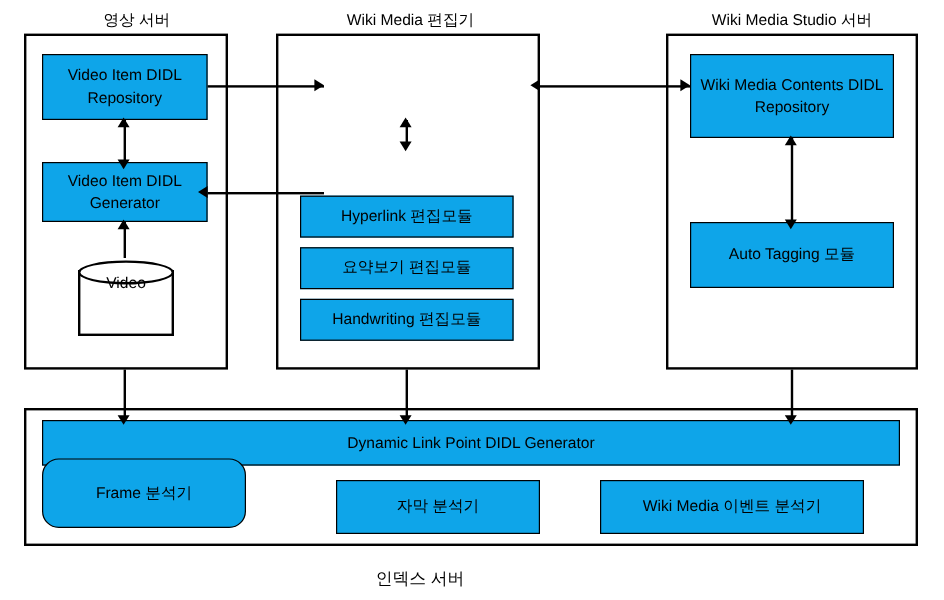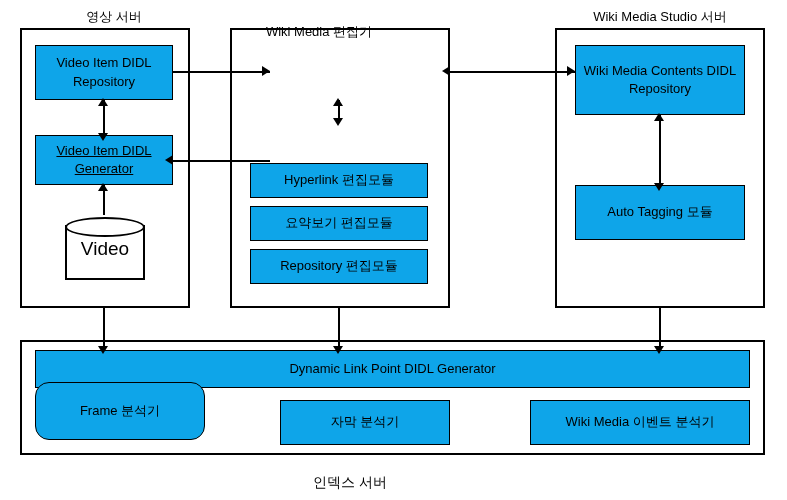--- a/index.html
+++ b/index.html
@@ -86,55 +86,55 @@
       background: #000;
     }
 
   </style>
 </head>
 <body>
 
 <div class="diagram">
 
   <div class="section-label" style="left: 44px; width: 140px;">영상 서버</div>
-  <div class="section-label" style="left: 214px; width: 210px; margin-top: 15px;">Wiki  Media  편집기</div>
+  <div class="section-label" style="left: 237px; width: 210px;">Wiki  Media  편집기</div>
   <div class="section-label" style="left: 560px; width: 200px;">Wiki Media Studio 서버</div>
 
   <div class="server-frame" style="left: 20px; top: 28px; width: 170px; height: 280px;"></div>
 
   <div class="box" style="left: 35px; top: 45px; width: 138px; height: 55px;">Video Item
 DIDL Repository</div>
 
-  <div class="box" style="left: 35px; top: 135px; width: 138px; height: 50px; text-decoration: underline;">Video Item DIDL
+  <div class="box" style="left: 35px; top: 135px; width: 138px; height: 50px;">Video Item DIDL
 Generator</div>
 
   <div style="position: absolute; left: 65px; top: 215px; width: 80px; height: 70px;">
 
     <div style="position: absolute; left: 0; top: 10px; width: 80px; height: 55px; border: 2px solid #000; border-top: none; background: #fff;"></div>
 
     <div style="position: absolute; left: 0; top: 2px; width: 80px; height: 20px; border: 2px solid #000; border-radius: 50%; background: #fff;"></div>
-    <div style="position: absolute; left: 50%; top: 23px; transform: translateX(-50%); font-size: 19px;">Video</div>
+    <div style="position: absolute; left: 50%; top: 13px; transform: translateX(-50%); font-size: 13px;">Video</div>
   </div>
 
   <div class="line-v" style="position: absolute; left: 103px; top: 100px; height: 35px;"></div>
   <div class="arrowhead-up" style="position: absolute; left: 98px; top: 98px;"></div>
   <div class="arrowhead-down" style="position: absolute; left: 98px; top: 133px;"></div>
 
   <div class="line-v" style="position: absolute; left: 103px; top: 185px; height: 30px;"></div>
   <div class="arrowhead-up" style="position: absolute; left: 98px; top: 183px;"></div>
 
   <div class="server-frame" style="left: 230px; top: 28px; width: 220px; height: 280px;"></div>
 
 
 
   <div class="box" style="left: 250px; top: 163px; width: 178px; height: 35px;">Hyperlink 편집모듈</div>
 
   <div class="box" style="left: 250px; top: 206px; width: 178px; height: 35px;">요약보기 편집모듈</div>
 
-  <div class="box" style="left: 250px; top: 249px; width: 178px; height: 35px;">Repository 편집모듈</div>
+  <div class="box" style="left: 250px; top: 249px; width: 178px; height: 35px;">Handwriting 편집모듈</div>
 
   <div class="line-v" style="position: absolute; left: 338px; top: 100px; height: 20px;"></div>
   <div class="arrowhead-down" style="position: absolute; left: 333px; top: 118px;"></div>
   <div class="arrowhead-up" style="position: absolute; left: 333px; top: 98px;"></div>
 
   <div class="server-frame" style="left: 555px; top: 28px; width: 210px; height: 280px;"></div>
 
   <div class="box" style="left: 575px; top: 45px; width: 170px; height: 70px;">Wiki Media
 Contents
 DIDL Repository</div>
@@ -156,21 +156,21 @@
   <div class="arrowhead-left" style="position: absolute; left: 442px; top: 66px;"></div>
 
   <div class="server-frame" style="left: 20px; top: 340px; width: 745px; height: 115px;"></div>
 
   <div class="box" style="left: 35px; top: 350px; width: 715px; height: 38px;">Dynamic Link Point DIDL Generator</div>
 
   <div class="box" style="left: 35px; top: 382px; width: 170px; height: 58px; border-radius: 14px;">Frame 분석기</div>
 
   <div class="box" style="left: 280px; top: 400px; width: 170px; height: 45px; text-align: right;">자막 분석기</div>
 
-  <div class="box" style="left: 530px; top: 400px; width: 220px; height: 45px;">Wiki Media
+  <div class="box" style="left: 500px; top: 400px; width: 220px; height: 45px;">Wiki Media
 이벤트 분석기</div>
 
   <div style="position: absolute; bottom: 8px; left: 350px; transform: translateX(-50%); font-size: 14px; font-weight: normal;">인덱스 서버</div>
 
   <div class="line-v" style="position: absolute; left: 103px; top: 308px; height: 40px;"></div>
   <div class="arrowhead-down" style="position: absolute; left: 98px; top: 346px;"></div>
 
   <div class="line-v" style="position: absolute; left: 338px; top: 308px; height: 40px;"></div>
   <div class="arrowhead-down" style="position: absolute; left: 333px; top: 346px;"></div>
 

